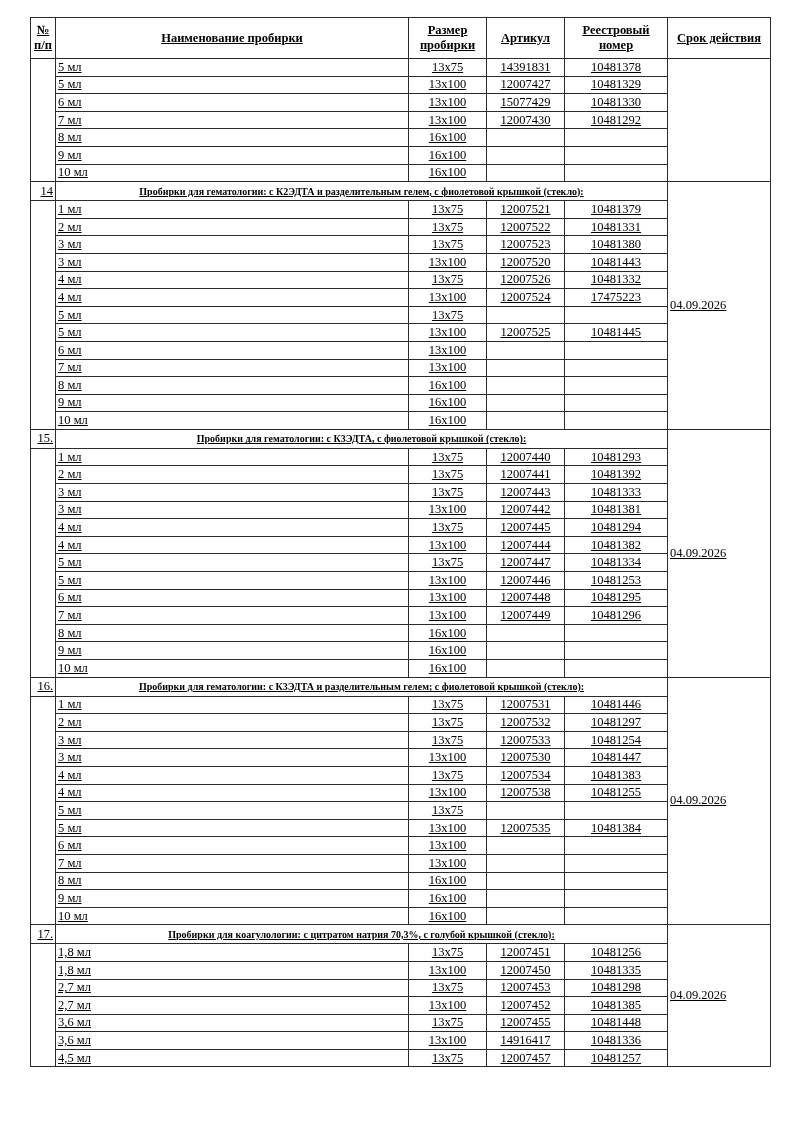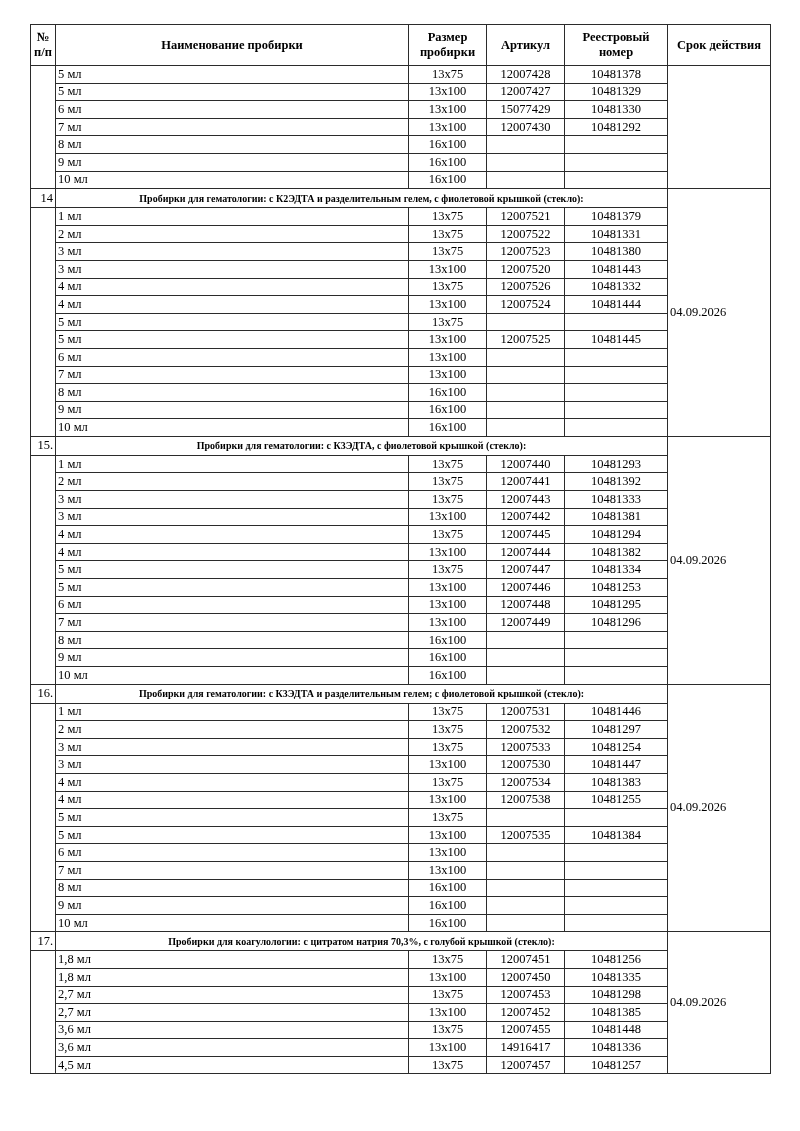--- a/index.html
+++ b/index.html
@@ -14,24 +14,25 @@
   }
   .page {
     position: relative;
     width: 800px;
     height: 1131px;
     background: #fff;
   }
   table.registry {
     position: absolute;
     left: 30px;
-    top: 24px;
+    top: 17px;
     width: 740px;
     border-collapse: collapse;
     table-layout: fixed;
+    text-decoration: underline;
   }
   table.registry th,
   table.registry td {
     border: 1px solid #2b2b2b;
     font-size: 12.5px;
     line-height: 1.2;
     padding: 0 2px;
     overflow: hidden;
     vertical-align: middle;
   }
@@ -88,21 +89,21 @@
         <th>Артикул</th>
         <th>Реестровый номер</th>
         <th>Срок действия</th>
       </tr>
     </thead>
     <tbody id="table-body">
         <tr class="data">
           <td class="num-span" rowspan="7"></td>
           <td class="cell-name">5 мл</td>
           <td class="cell-center">13x75</td>
-          <td class="cell-center">12007428</td>
+          <td class="cell-center">14391831</td>
           <td class="cell-center">10481378</td>
           <td class="validity" rowspan="7"></td>
         </tr>
         <tr class="data">
           <td class="cell-name">5 мл</td>
           <td class="cell-center">13x100</td>
           <td class="cell-center">12007427</td>
           <td class="cell-center">10481329</td>
         </tr>
         <tr class="data">
@@ -168,21 +169,21 @@
         <tr class="data">
           <td class="cell-name">4 мл</td>
           <td class="cell-center">13x75</td>
           <td class="cell-center">12007526</td>
           <td class="cell-center">10481332</td>
         </tr>
         <tr class="data">
           <td class="cell-name">4 мл</td>
           <td class="cell-center">13x100</td>
           <td class="cell-center">12007524</td>
-          <td class="cell-center">10481444</td>
+          <td class="cell-center">17475223</td>
         </tr>
         <tr class="data">
           <td class="cell-name">5 мл</td>
           <td class="cell-center">13x75</td>
           <td class="cell-center"></td>
           <td class="cell-center"></td>
         </tr>
         <tr class="data">
           <td class="cell-name">5 мл</td>
           <td class="cell-center">13x100</td>

